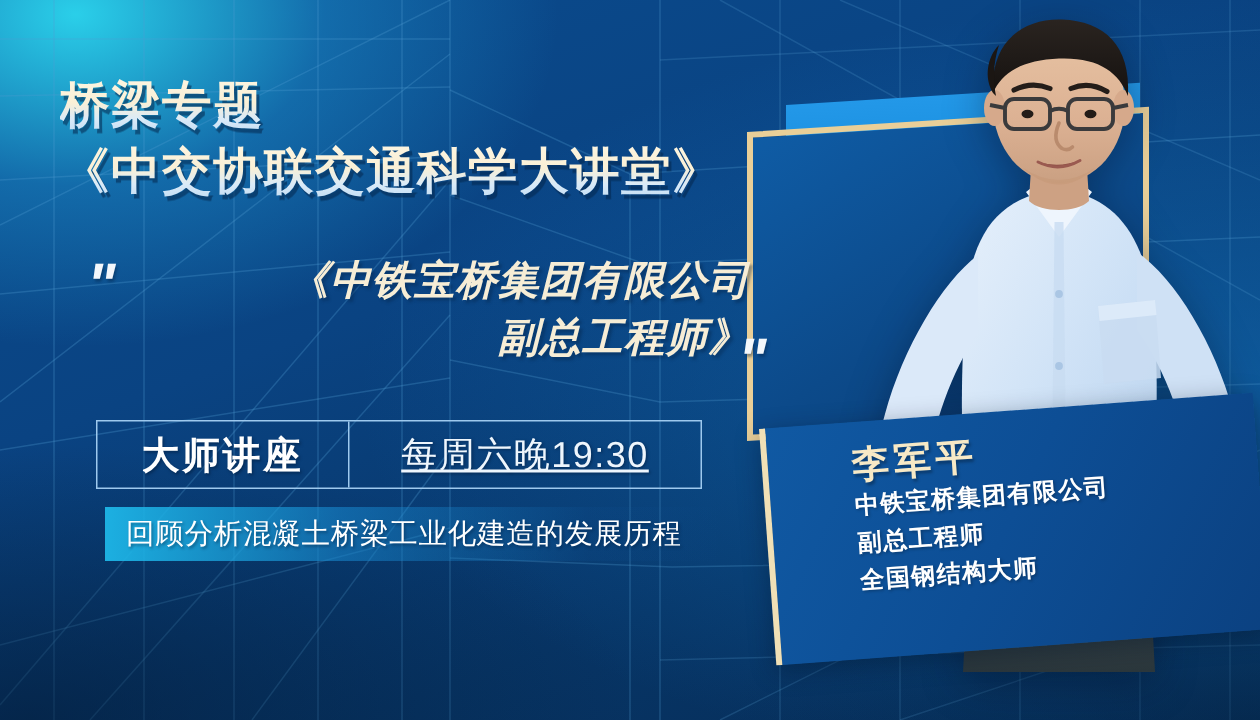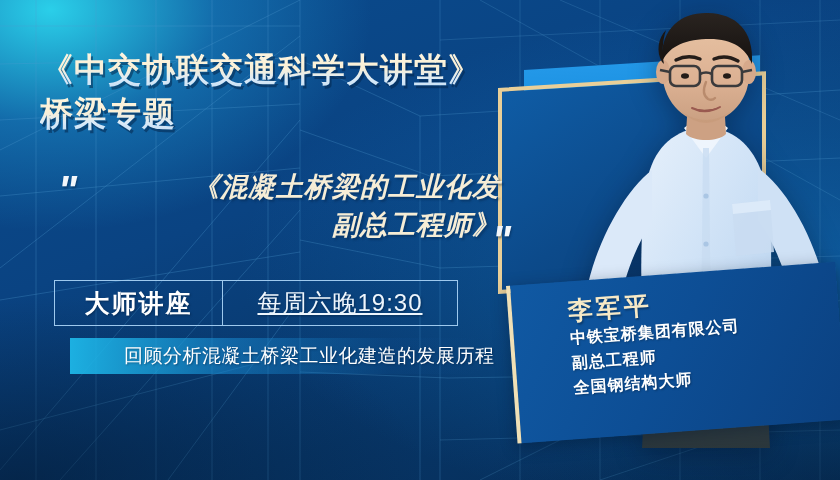--- a/index.html
+++ b/index.html
@@ -110,21 +110,21 @@
   .quote-text{
     position:absolute; left:32px; top:0px; width:410px;
     font-size:27px; font-style:italic; font-weight:bold;
     letter-spacing:1px; line-height:1.42; text-align:right;
     color:#f6edd6;
     text-shadow:2px 2px 2px rgba(4,34,70,.40);
   }
 
   
   .lecture-box{
-    position:absolute; left:54px; top:280px; width:404px; height:46px;
+    position:absolute; left:64px; top:280px; width:404px; height:46px;
     border:1.5px solid #9ec9ee;
     display:flex; align-items:stretch;
   }
   .lecture-title{
     width:168px; display:flex; align-items:center; justify-content:center;
     font-size:25px; font-weight:bold; letter-spacing:2px; color:#ffffff;
     border-right:1.5px solid #9ec9ee;
     text-shadow:1px 1px 2px rgba(2,26,56,.5);
   }
   .lecture-time{
@@ -137,21 +137,20 @@
   
   .subtitle-strip{
     position:absolute; left:70px; top:338px; width:412px; height:36px;
     background:linear-gradient(90deg,rgba(30,186,235,.92) 0%,rgba(24,140,212,.55) 38%,rgba(18,92,168,.10) 78%,rgba(18,92,168,0) 100%);
     display:flex; align-items:center;
   }
   .subtitle-text{
     padding-left:14px;
     font-size:19px; letter-spacing:.5px; color:#ffffff; white-space:nowrap;
     text-shadow:1px 1px 2px rgba(2,26,56,.45);
-    margin-left:40px;
   }
 </style>
 </head>
 <body>
 
 <div id="poster">
 
   <div class="grid-layer">
     <svg viewBox="0 0 840 480" preserveAspectRatio="none">
       <g stroke="#4f9ad0" stroke-opacity="0.30" stroke-width="1" fill="none">
@@ -306,28 +305,28 @@
   <div class="plaque">
     <div class="plaque-inner">
       <div class="sp-name">李军平</div>
       <div class="sp-line first">中铁宝桥集团有限公司</div>
       <div class="sp-line">副总工程师</div>
       <div class="sp-line">全国钢结构大师</div>
     </div>
   </div>
 
   <div class="heading">
+    <div class="heading-line">桥梁专题</div>
     <div class="heading-line">《中交协联交通科学大讲堂》</div>
-    <div class="heading-line">桥梁专题</div>
   </div>
 
   <div class="quote">
     <span class="qmark open">"</span>
     <div class="quote-text">
-      <div>《混凝土桥梁的工业化发</div>
+      <div>《中铁宝桥集团有限公司</div>
       <div>副总工程师》</div>
     </div>
     <span class="qmark close">"</span>
   </div>
 
   <div class="lecture-box">
     <div class="lecture-title">大师讲座</div>
     <div class="lecture-time">每周六晚19:30</div>
   </div>
 

